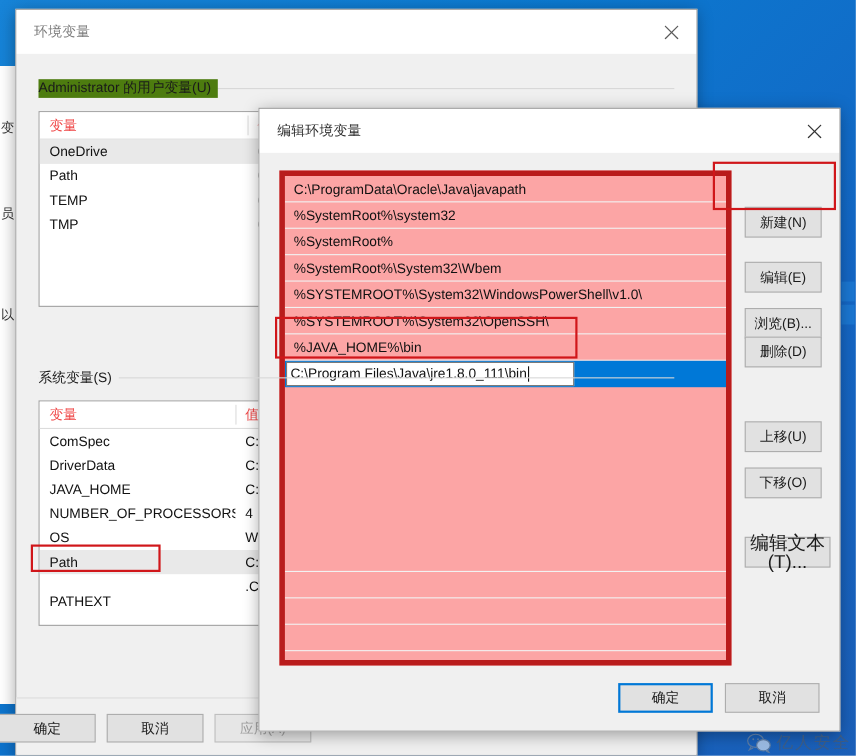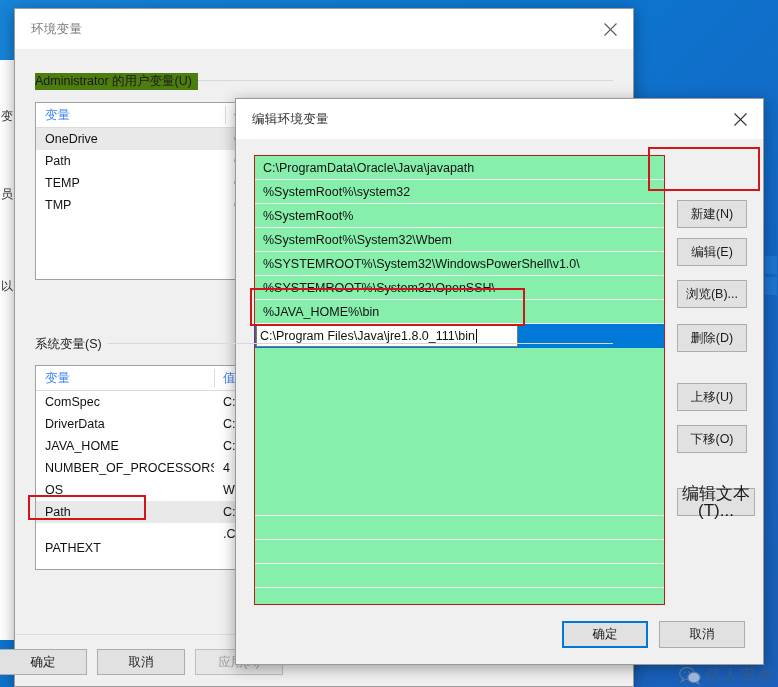--- a/index.html
+++ b/index.html
@@ -75,21 +75,21 @@
     overflow: hidden;
     position: relative;
   }
   .lb-head {
     display: flex;
     height: 25px;
     border-bottom: 1px solid #dcdcdc;
     background: #ffffff;
   }
   .lb-head .col {
-    font-size: 12.5px; color: #3b82f6;
+    font-size: 12.5px; color: #ef4444;
     padding: 4px 0 0 9px;
     position: relative;
   }
   .lb-head .col + .col::before {
     content: ""; position: absolute; left: 0; top: 3px; bottom: 3px;
     border-left: 1px solid #dcdcdc;
   }
   .lb-row {
     display: flex;
     height: 22px;
@@ -132,22 +132,22 @@
   .btn.default { border: 2px solid #0078d7; }
 
   
   #editwin { left: 235px; top: 98px; width: 529px; height: 567px; }
   #editwin .body { position: relative; height: calc(100% - 40px); background: #f0f0f0; }
 
   #pathlist {
     position: absolute;
     left: 18px; top: 16px;
     width: 411px; height: 450px;
-    background: #86efac;
-    border: 1px solid #b91c1c;
+    background: #fca5a5;
+    border: 5px solid #b91c1c;
     overflow: hidden;
   }
   .p-row {
     height: 24px;
     line-height: 24px;
     font-size: 12.5px;
     color: #111;
     padding-left: 8px;
     border-bottom: 1px solid #f2f2f2;
     white-space: nowrap;
@@ -367,24 +367,24 @@
         </div>
 
         <div class="p-row blank" style="margin-top:168px;">&nbsp;</div>
         <div class="p-row blank">&nbsp;</div>
         <div class="p-row blank">&nbsp;</div>
         <div class="p-row blank">&nbsp;</div>
         <div class="p-row blank">&nbsp;</div>
 
       </div>
 
-      <div class="btn side-btn" style="top:61px;">新建(N)</div>
+      <div class="btn side-btn" style="top:49px;">新建(N)</div>
       <div class="btn side-btn" style="top:99px;">编辑(E)</div>
       <div class="btn side-btn" style="top:141px;">浏览(B)...</div>
-      <div class="btn side-btn" style="top:185px;">删除(D)</div>
+      <div class="btn side-btn" style="top:167px;">删除(D)</div>
       <div class="btn side-btn" style="top:244px;">上移(U)</div>
       <div class="btn side-btn" style="top:286px;">下移(O)</div>
       <div class="btn side-btn" style="top:349px; width:78px; font-size:17px;">编辑文本(T)...</div>
 
       <div class="btm">
         <div class="btn default">确定</div>
         <div class="btn">取消</div>
       </div>
     </div>
   </div>

